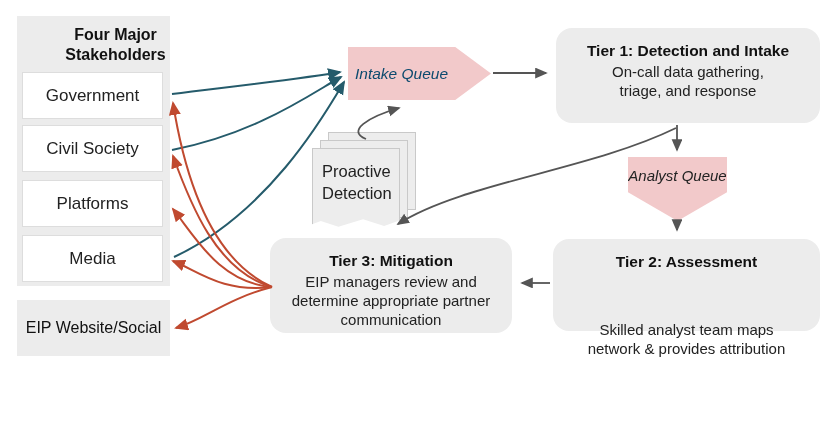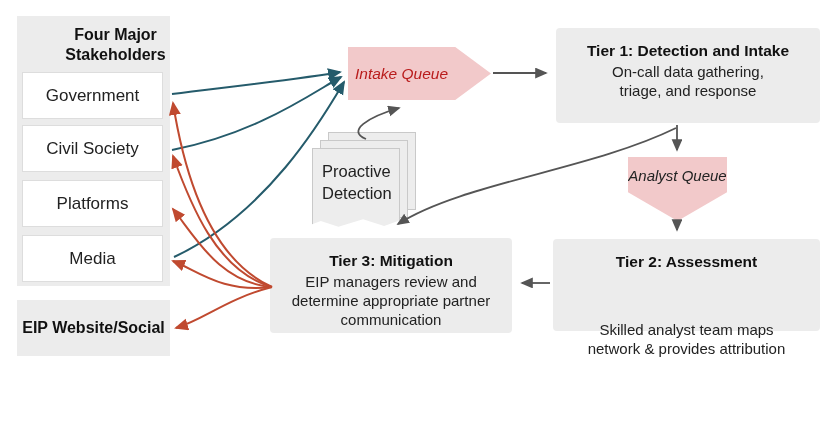--- a/index.html
+++ b/index.html
@@ -7,43 +7,43 @@
           font-family:"Liberation Sans","DejaVu Sans",sans-serif;color:#1d1d1d;}
 
   
   .panel{position:absolute;left:17px;top:16px;width:153px;height:270px;background:#ececec;}
   .panel-title{padding-top:9px;text-align:center;font-weight:bold;font-size:16px;line-height:20px;
                white-space:pre-line;color:#111;margin-left:44px;}
   .stake-item{position:absolute;left:5px;width:141px;height:47px;background:#fff;border:1px solid #ddd;
               box-sizing:border-box;display:flex;align-items:center;justify-content:center;
               font-size:17px;color:#222;}
   .eip-box{position:absolute;left:17px;top:300px;width:153px;height:56px;background:#ececec;
-           display:flex;align-items:center;justify-content:center;font-weight:bold;font-size:16px;color:#111;}
+           display:flex;align-items:center;justify-content:center;font-weight:normal;font-size:16px;color:#111;}
 
   
   .intake{position:absolute;left:348px;top:47px;width:143px;height:53px;background:#f2c9ca;
           clip-path:polygon(0 0,75% 0,100% 50%,75% 100%,0 100%);
           display:flex;align-items:center;justify-content:center;padding-right:36px;box-sizing:border-box;
-          font-style:italic;font-size:15.5px;color:#b91c1c;}
+          font-style:italic;font-size:15.5px;color:#0c4a6e;}
   .analyst{position:absolute;left:628px;top:157px;width:99px;height:64px;background:#f2c9ca;
            clip-path:polygon(0 0,100% 0,100% 55%,50% 100%,0 55%);
            text-align:center;font-style:italic;font-size:15px;line-height:18px;color:#232323;
            padding-top:10px;box-sizing:border-box;}
 
   
   .sheet{position:absolute;width:88px;height:78px;background:#ededed;border:1px solid #c9c9c9;box-sizing:border-box;}
   .sheet.back{left:328px;top:132px;}
   .sheet.mid{left:320px;top:140px;}
   .sheet.front{left:312px;top:148px;height:82px;border:none;
         clip-path:polygon(0 0,100% 0,100% 88%,82% 95%,58% 87%,30% 96%,10% 89%,0 93%);
         background:#ededed;box-shadow:inset 0 0 0 1px #c9c9c9;}
   .sheet-label{position:absolute;left:322px;top:160px;font-size:16.5px;line-height:22px;color:#222;white-space:pre-line;}
 
   
-  .tier{position:absolute;background:#ececec;border-radius:4px;text-align:center;
+  .tier{position:absolute;background:#ececec;border-radius:16px;text-align:center;
         padding-top:13px;box-sizing:border-box;}
   .tier .t-title{font-weight:bold;font-size:15.5px;line-height:20px;color:#111;}
   .tier .t-body{font-size:15px;line-height:19px;color:#222;margin-top:1px;}
   .tier1{left:556px;top:28px;width:264px;height:95px;}
   .tier2{left:553px;top:239px;width:267px;height:92px;}
   .tier3{left:270px;top:238px;width:242px;height:95px;}
   .tier3 .t-body{padding:0 8px;}
 
   .arrows{position:absolute;left:0;top:0;width:823px;height:375px;z-index:5;pointer-events:none;}
 

